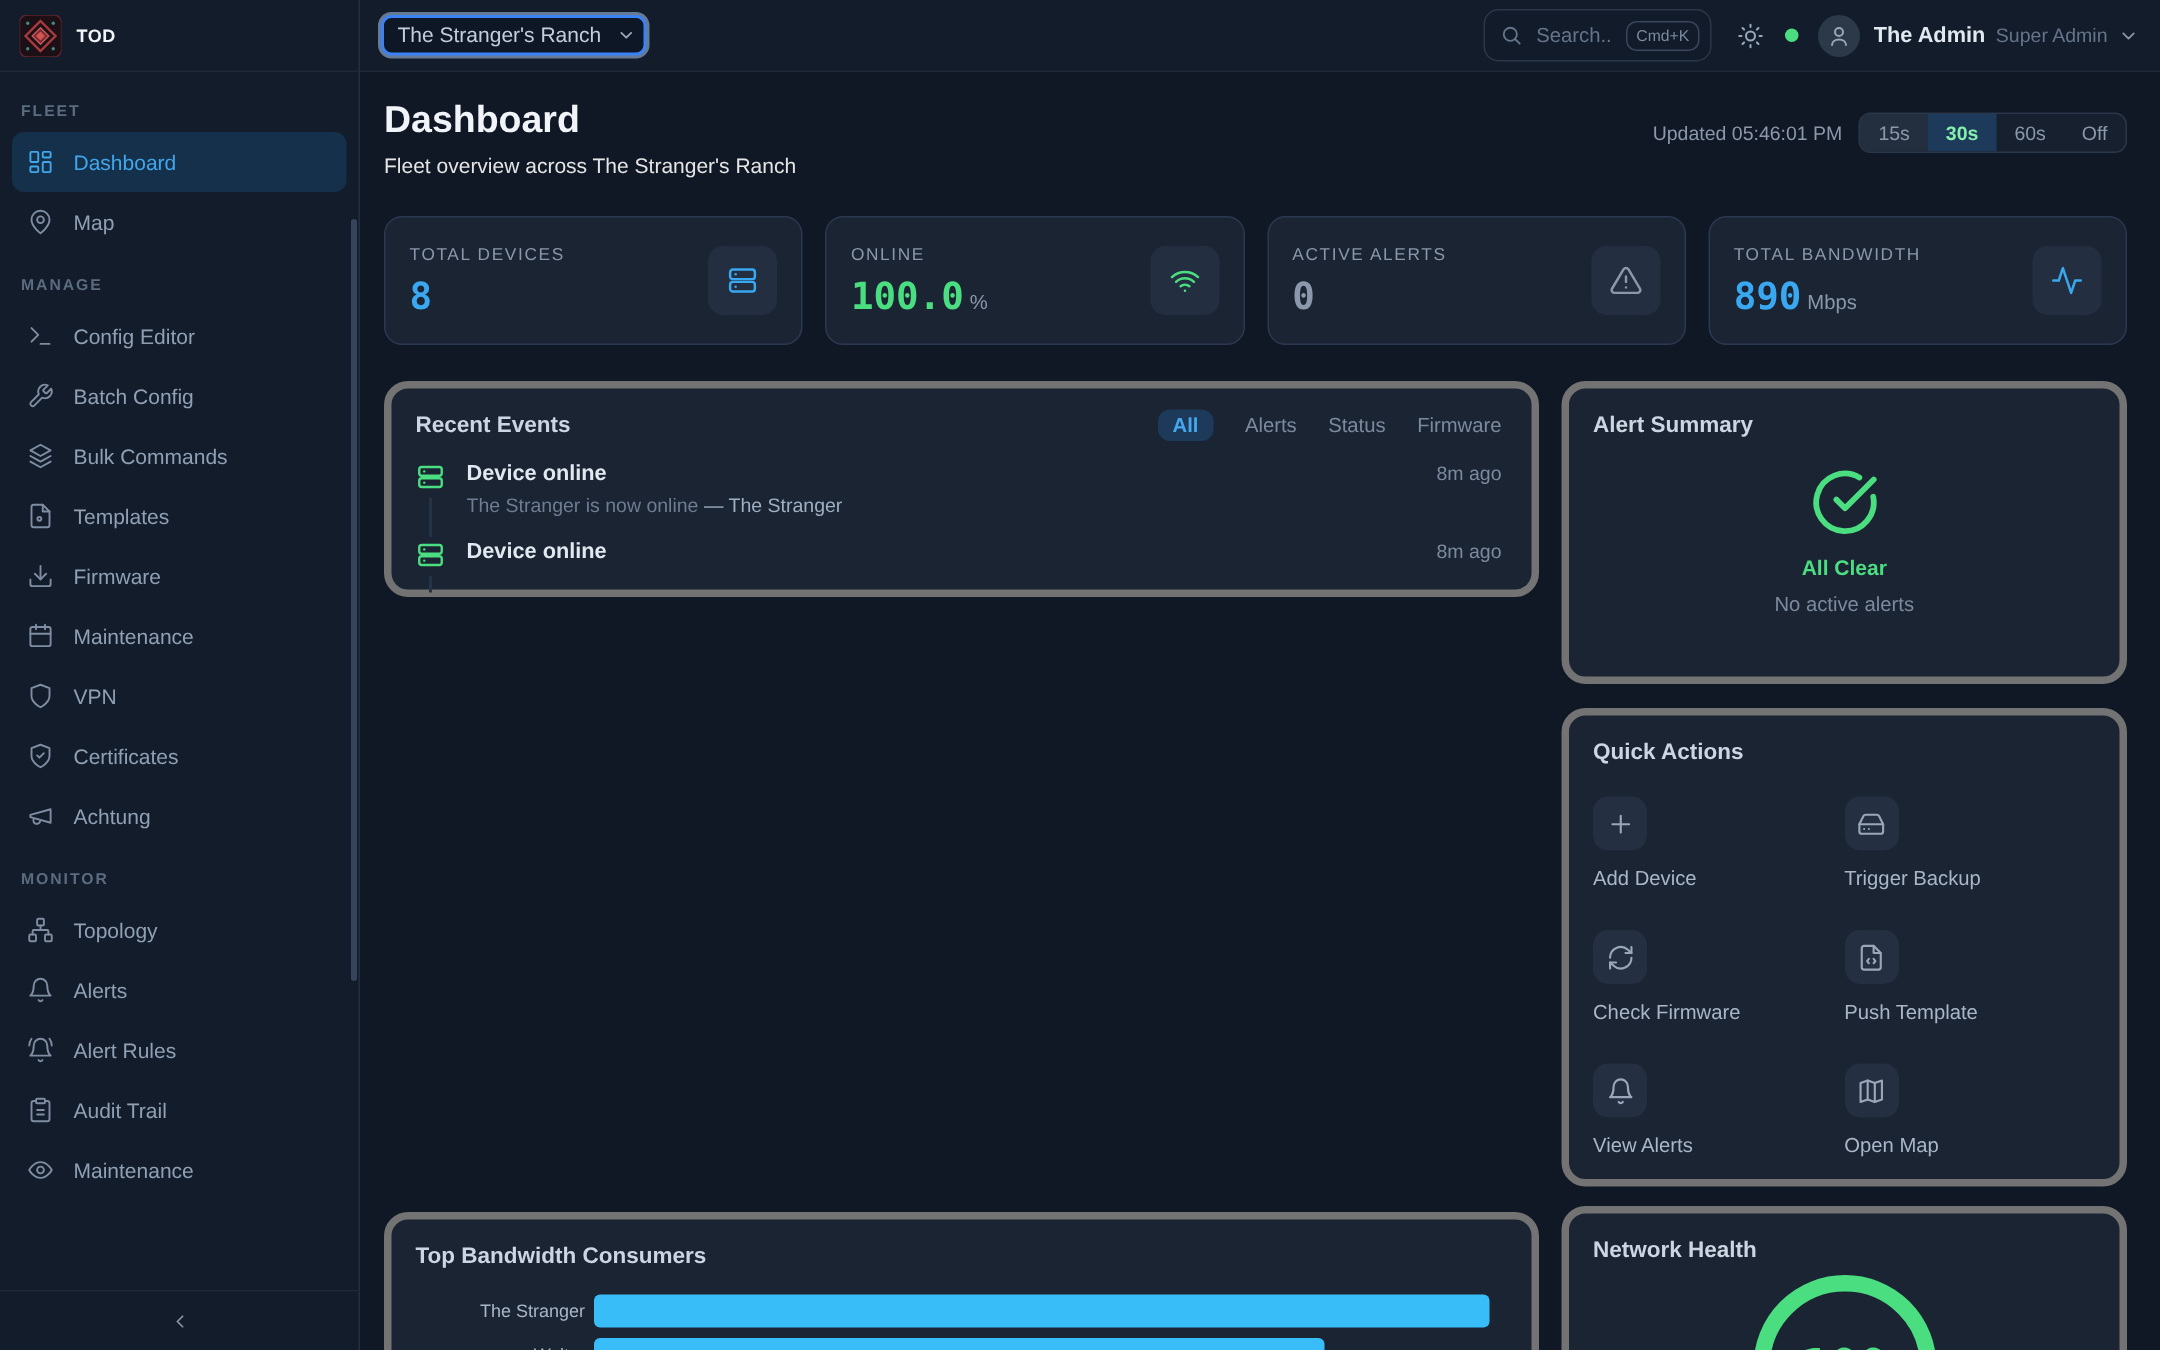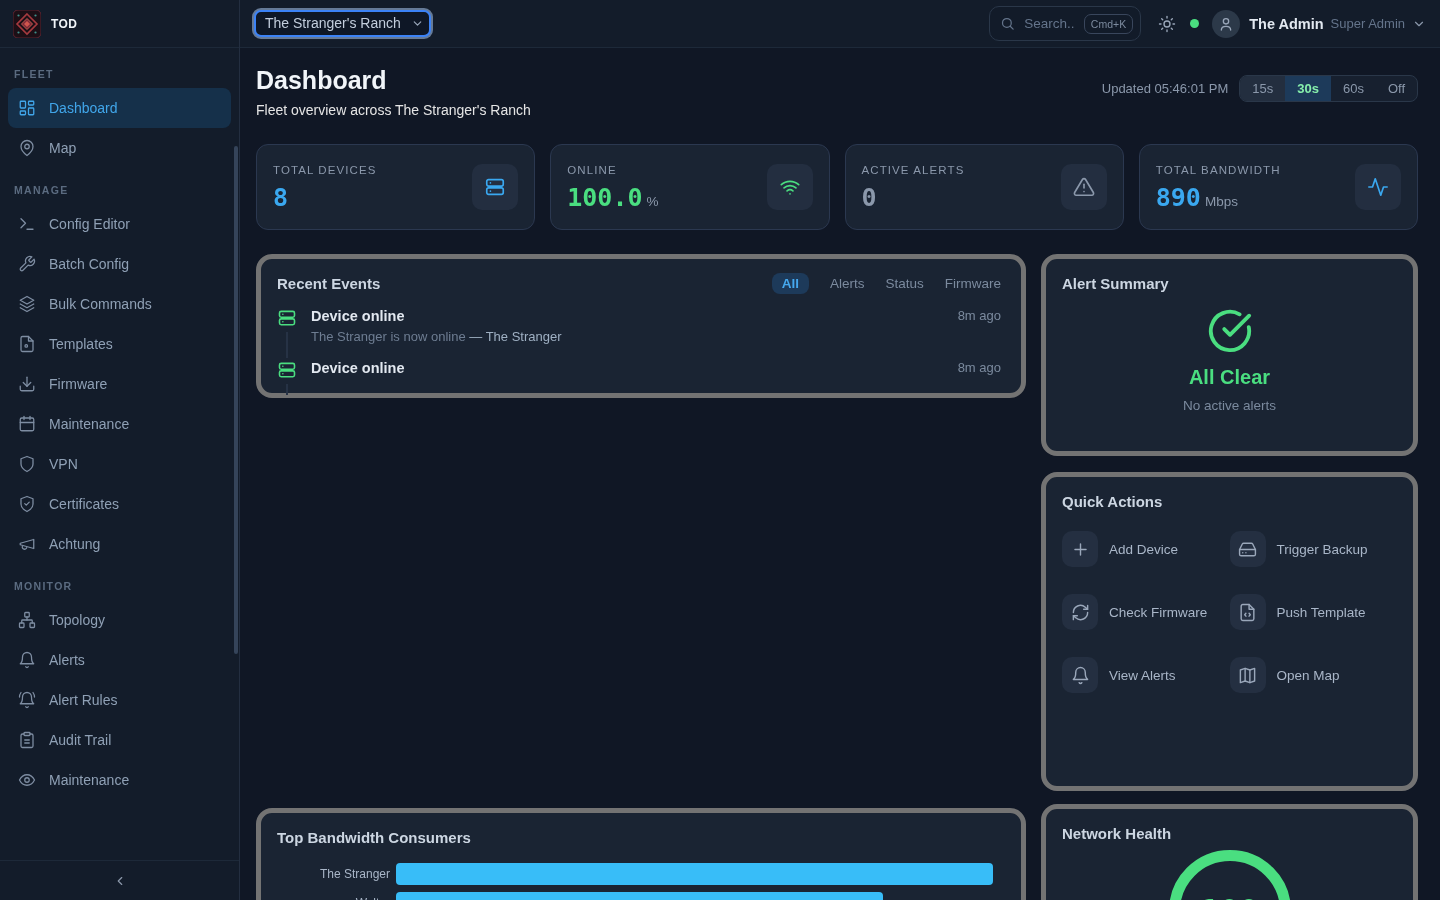--- a/index.html
+++ b/index.html
@@ -128,27 +128,27 @@
   .bw-title { margin-bottom:17px; }
   .bw-row { display:flex; align-items:center; gap:6px; margin-bottom:7px; }
   .bw-label { width:113px; text-align:right; font-size:12px; color:#a9b6c8; flex:0 0 113px; }
   .bw-track { flex:1; }
   .bw-bar { height:22px; border-radius:4px; background:#38bdf8; }
 
   
   .alert-panel { height:202px; display:flex; flex-direction:column; }
   .alert-center { flex:1; display:flex; flex-direction:column; align-items:center; justify-content:center; margin-top:-6px; }
   .check-icon { width:46px; height:46px; color:#4ade80; }
-  .all-clear { color:#4ade80; font-size:20px; font-weight:bold; margin-top:12px; }
+  .all-clear { color:#4ade80; font-size:14px; font-weight:bold; margin-top:12px; }
   .no-alerts { color:#7b8a9e; font-size:13.5px; margin-top:9px; }
 
   
   .qa-panel { height:319px; margin-top:16px; }
   .qa-grid { display:grid; grid-template-columns:1fr 1fr; row-gap:27px; margin-top:21px; }
-  .qa { display:flex; flex-direction:row; align-items:center; gap:11px; cursor:pointer; }
+  .qa { display:flex; flex-direction:column; align-items:flex-start; gap:11px; cursor:pointer; }
   .qa-tile { width:36px; height:36px; border-radius:10px; background:#242f41; color:#9aa7ba; display:flex; align-items:center; justify-content:center; }
   .qa-tile svg { width:19px; height:19px; }
   .qa-label { font-size:13.5px; color:#a9b6c8; }
 
   
   .nh-panel { margin-top:13px; height:240px; }
   .gauge { width:122px; height:122px; border-radius:50%; border:11px solid #4ade80; margin:8px auto 0; display:flex; align-items:center; justify-content:center; }
   .gauge-value { font-family:"DejaVu Sans Mono", monospace; font-size:32px; font-weight:bold; color:#4ade80; line-height:1; }
 </style>
 </head>

